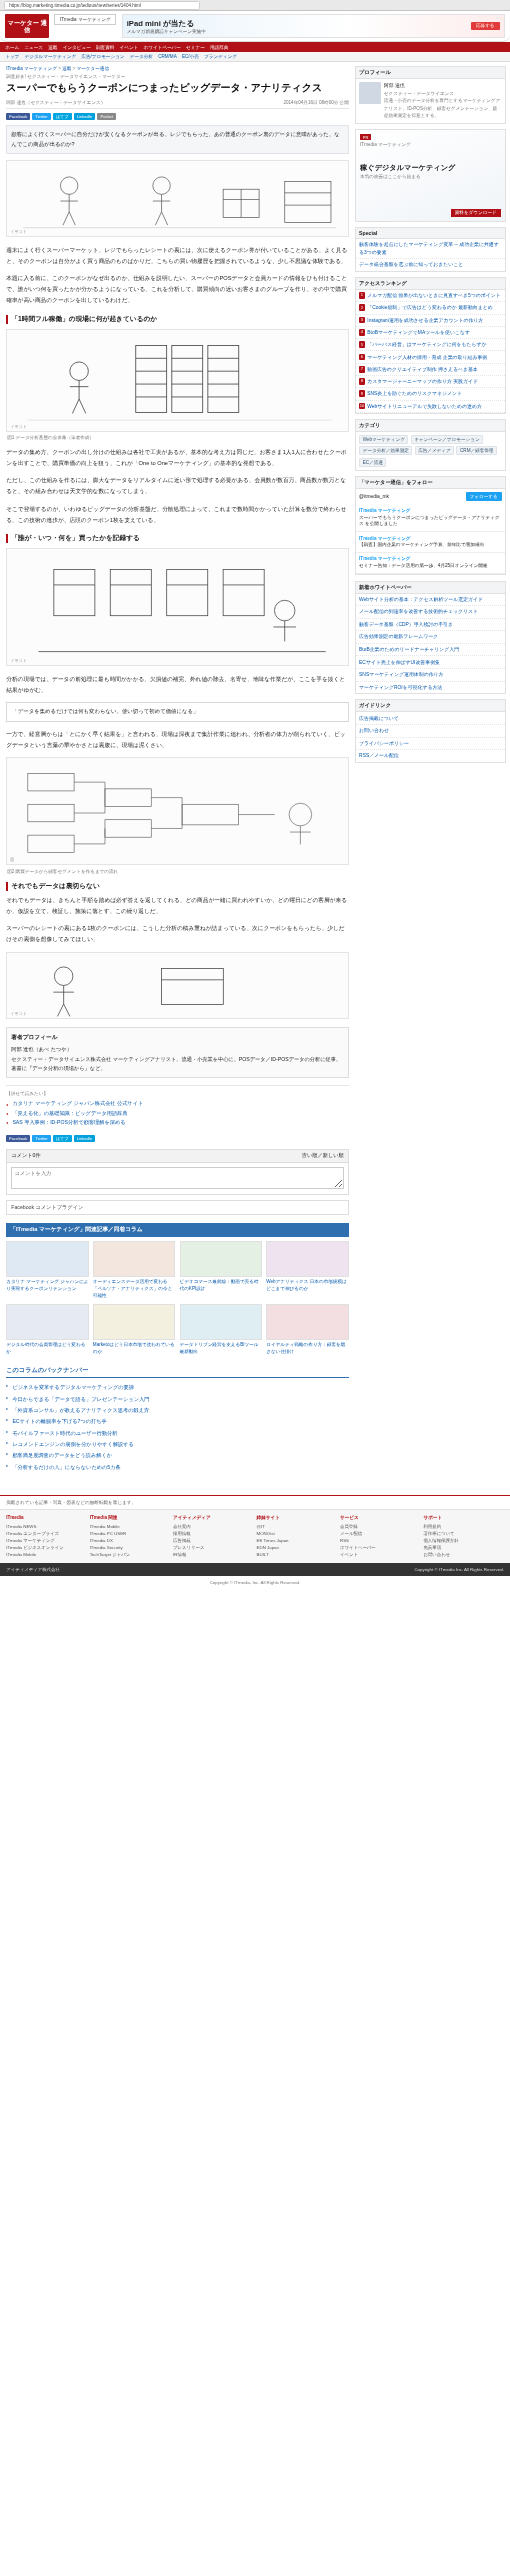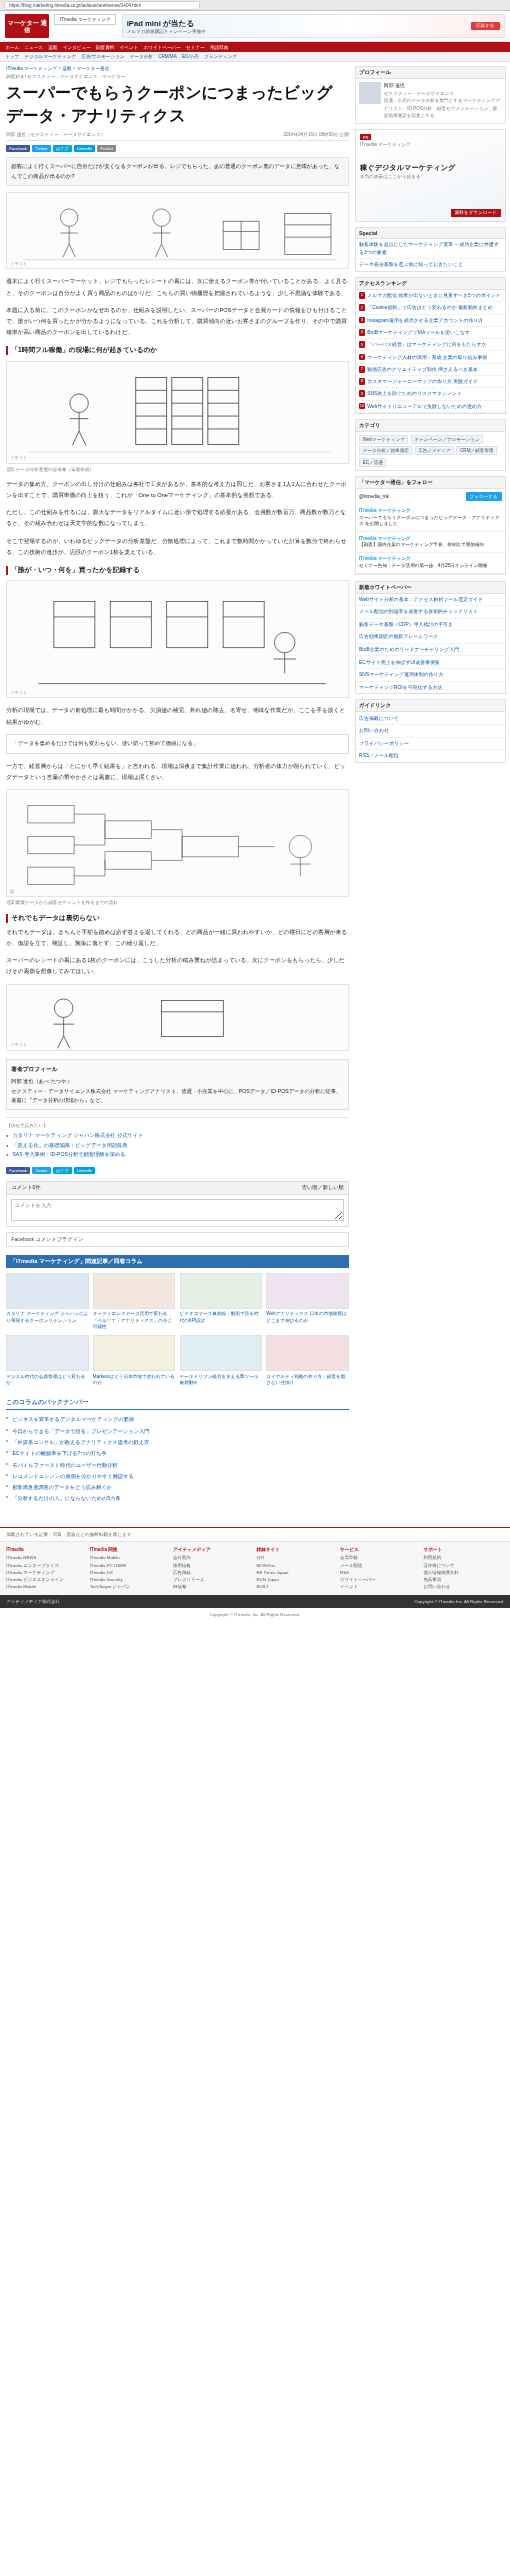--- a/index.html
+++ b/index.html
@@ -116,21 +116,21 @@
 
   
   .wrap { display:flex; align-items:flex-start; }
   .main-col { width: 355px; padding: 4.1px 6.2px 10.3px 6.2px; }
   .side-col { width: 162px; padding: 4.1px 4.1px 10.3px 0; }
 
   .breadcrumb { font-size:4.6px; color:#777; margin-bottom:3.1px; }
   .breadcrumb a { color:#0055aa; }
 
   h1.article-title {
-    font-size: 16px;
+    font-size: 10px;
     line-height:1.45;
     margin: 2.1px 0 4.1px 0;
     font-weight: bold;
     color:#111;
   }
   .byline {
     font-size:4.6px; color:#777; border-bottom:0.5px solid #e3e3e3;
     padding-bottom:3.1px; margin-bottom:4.1px;
     display:flex; justify-content:space-between; align-items:center;
   }

